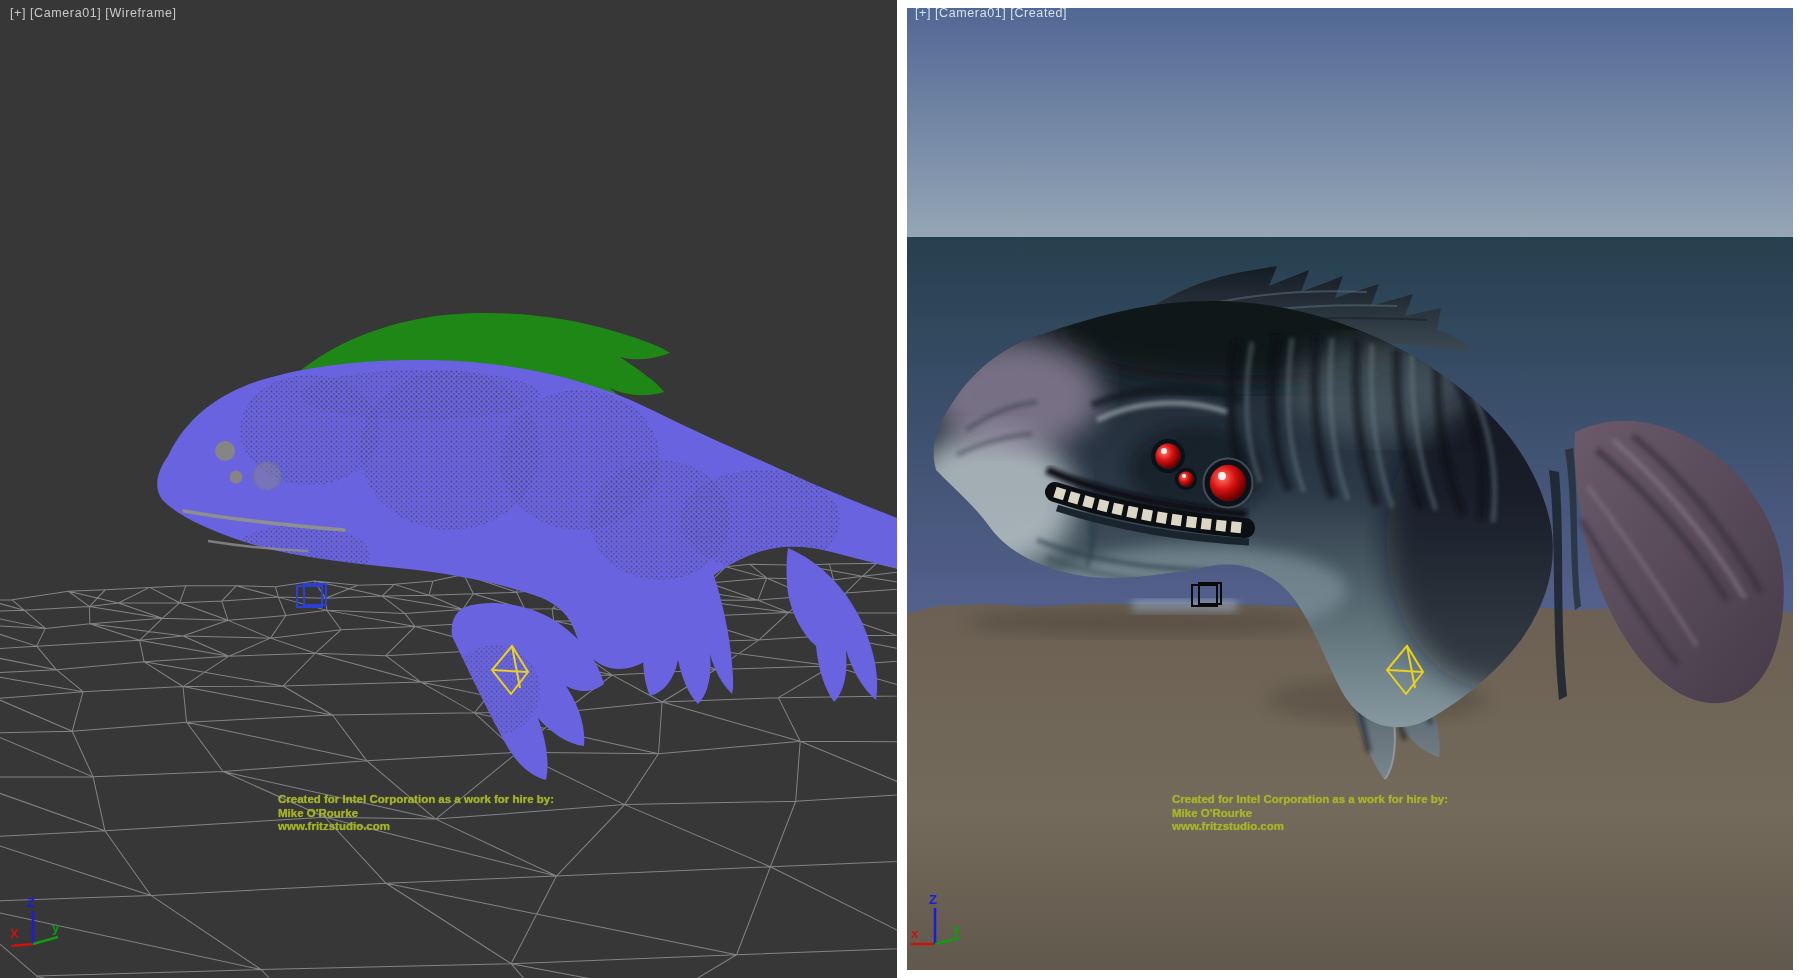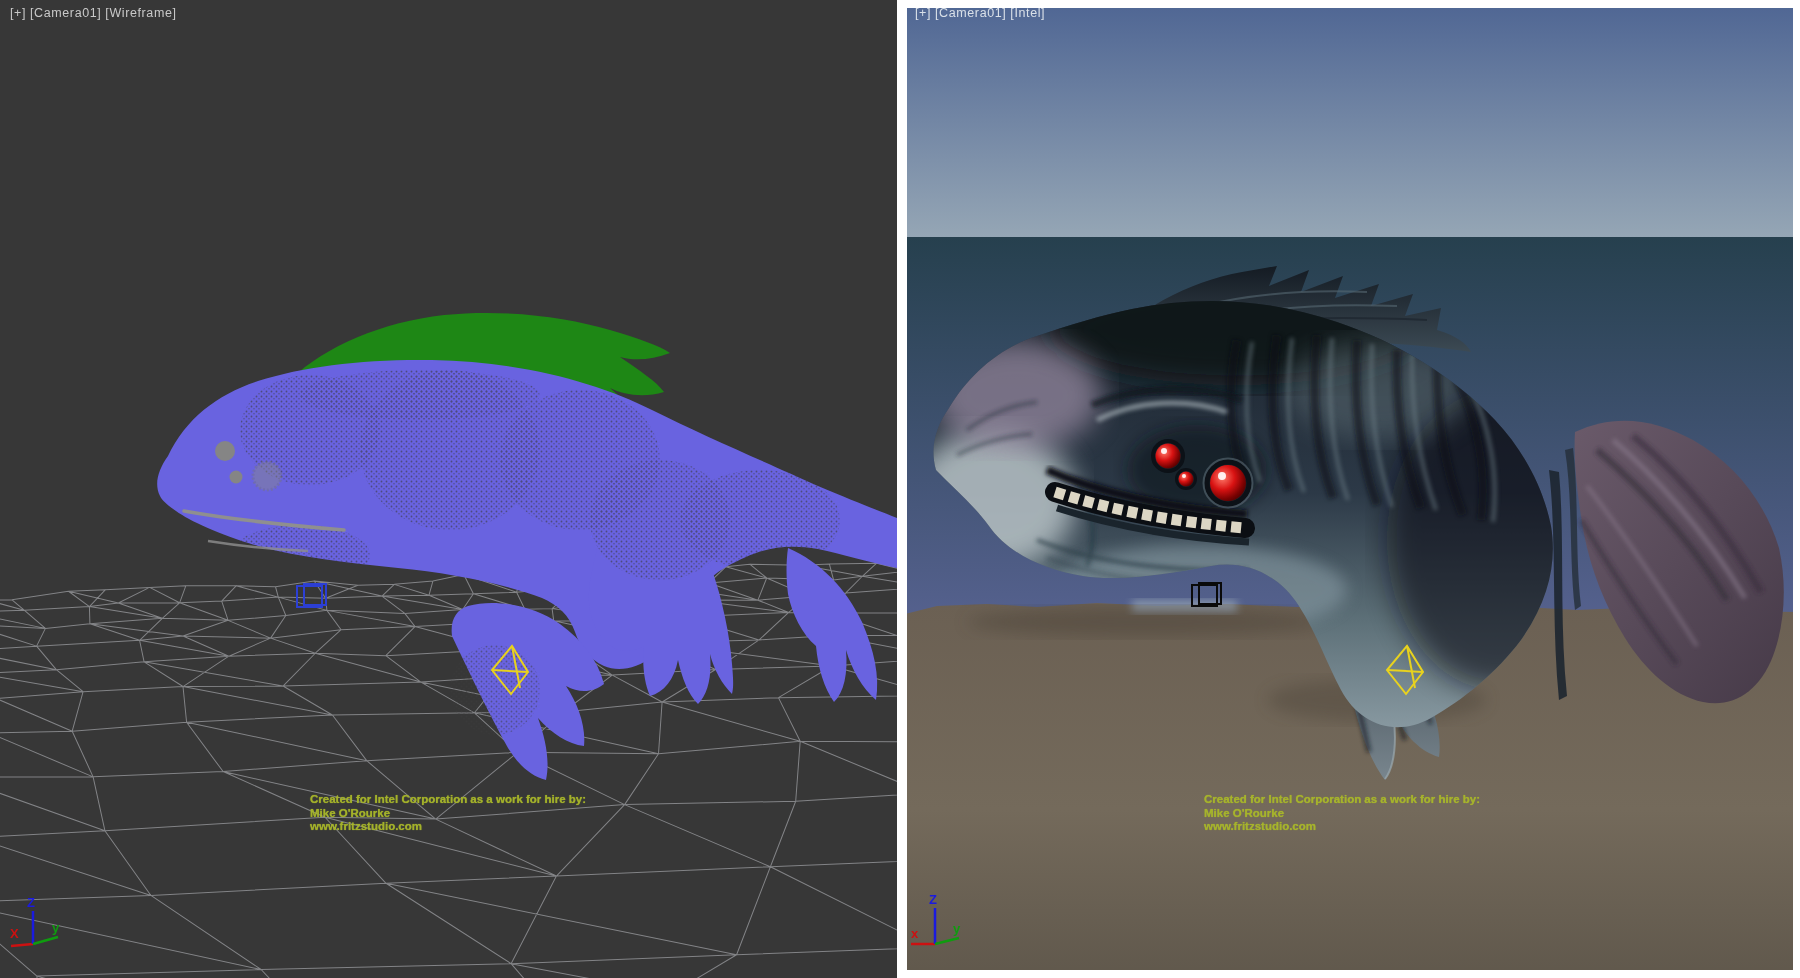--- a/index.html
+++ b/index.html
@@ -8,21 +8,21 @@
   .viewport{position:absolute;top:0;height:978px;overflow:hidden;}
   #vp-left{left:0;width:897px;background:var(--left_bg,#383838);}
   #vp-right{left:897px;width:903px;background:var(--active_border,#fff);}
   svg{position:absolute;left:0;top:0;display:block;}
   .vp-label{position:absolute;z-index:30;font-size:12.5px;letter-spacing:.6px;
             display:flex;gap:4px;cursor:default;user-select:none;}
   #vp-left .vp-label{left:10px;top:6px;color:#c9c9c9;}
   #vp-right .vp-label{left:18px;top:6px;color:#d9e0e8;}
   .watermark{position:absolute;z-index:25;font-size:11.5px;font-weight:700;line-height:13.5px;
              color:var(--watermark_yellow,#a9b82a);text-shadow:0 0 1px var(--watermark_yellow,#a9b82a);
-             opacity:.95;white-space:nowrap;margin-left:32px;}
+             opacity:.95;white-space:nowrap;}
   #vp-left .watermark{left:278px;top:793px;}
   #vp-right .watermark{left:1172px;top:793px;} 
   #vp-right{}
   #vp-right .watermark{left:275px;}
   .axis-label{font-size:13px;font-weight:700;font-family:"Liberation Sans",sans-serif;}
 </style>
 </head>
 <body>
 
 <div id="stage">
@@ -290,21 +290,21 @@
         <rect x="0" y="0" width="903" height="8"></rect>
         <rect x="0" y="0" width="10" height="978"></rect>
         <rect x="896" y="0" width="7" height="978"></rect>
         <rect x="0" y="970" width="903" height="8"></rect>
       </g>
     </svg>
 
     <div class="vp-label">
       <span>[+]</span>
       <span>[Camera01]</span>
-      <span>[Intel]</span>
+      <span>[Created]</span>
     </div>
     <div class="watermark">
       <div>Created for Intel Corporation as a work for hire by:</div>
       <div>Mike O'Rourke</div>
       <div>www.fritzstudio.com</div>
     </div>
   </div>
 </div>
 
 </body></html>

